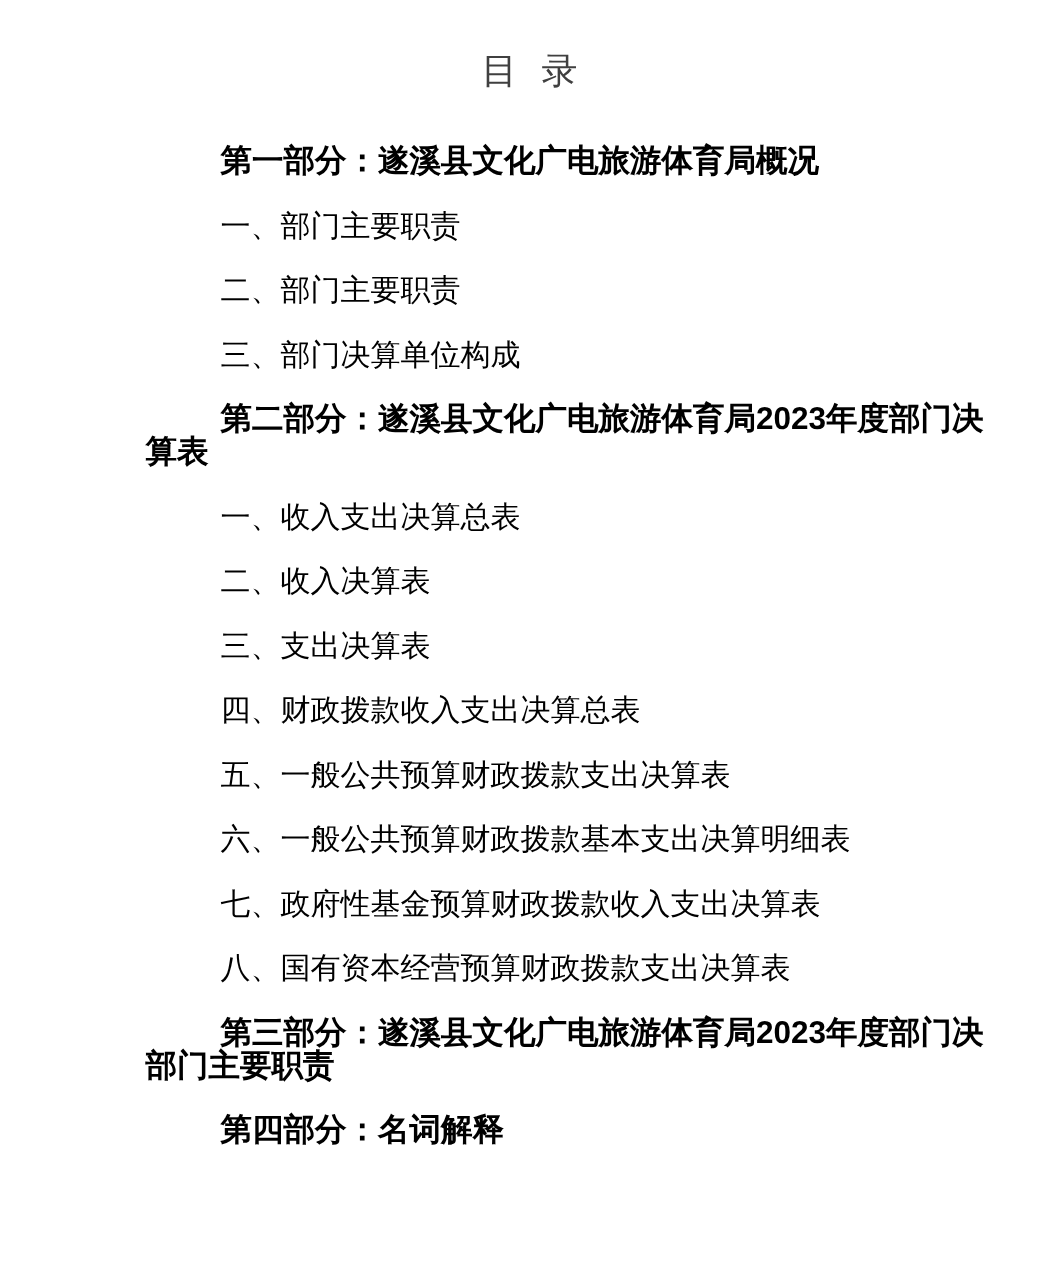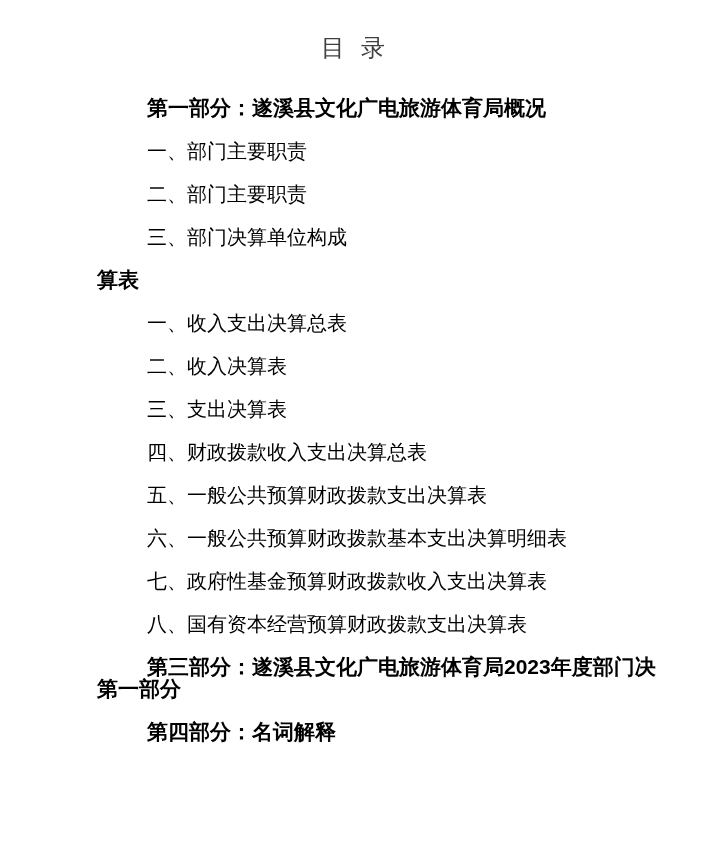--- a/index.html
+++ b/index.html
@@ -63,20 +63,21 @@
       <div class="entry item">
         <div class="line first">一、部门主要职责</div>
       </div>
       <div class="entry item">
         <div class="line first">二、部门主要职责</div>
       </div>
       <div class="entry item">
         <div class="line first">三、部门决算单位构成</div>
       </div>
       <div class="entry heading">
+        <div class="line first">第二部分：遂溪县文化广电旅游体育局2023年度部门决</div>
         <div class="line">算表</div>
       </div>
       <div class="entry item">
         <div class="line first">一、收入支出决算总表</div>
       </div>
       <div class="entry item">
         <div class="line first">二、收入决算表</div>
       </div>
       <div class="entry item">
         <div class="line first">三、支出决算表</div>
@@ -91,19 +92,19 @@
         <div class="line first">六、一般公共预算财政拨款基本支出决算明细表</div>
       </div>
       <div class="entry item">
         <div class="line first">七、政府性基金预算财政拨款收入支出决算表</div>
       </div>
       <div class="entry item">
         <div class="line first">八、国有资本经营预算财政拨款支出决算表</div>
       </div>
       <div class="entry heading">
         <div class="line first">第三部分：遂溪县文化广电旅游体育局2023年度部门决</div>
-        <div class="line">第一部分</div>
+        <div class="line">部门主要职责</div>
       </div>
       <div class="entry heading">
         <div class="line first">第四部分：名词解释</div>
       </div>
     </div>
 </div>
 
 </body></html>

